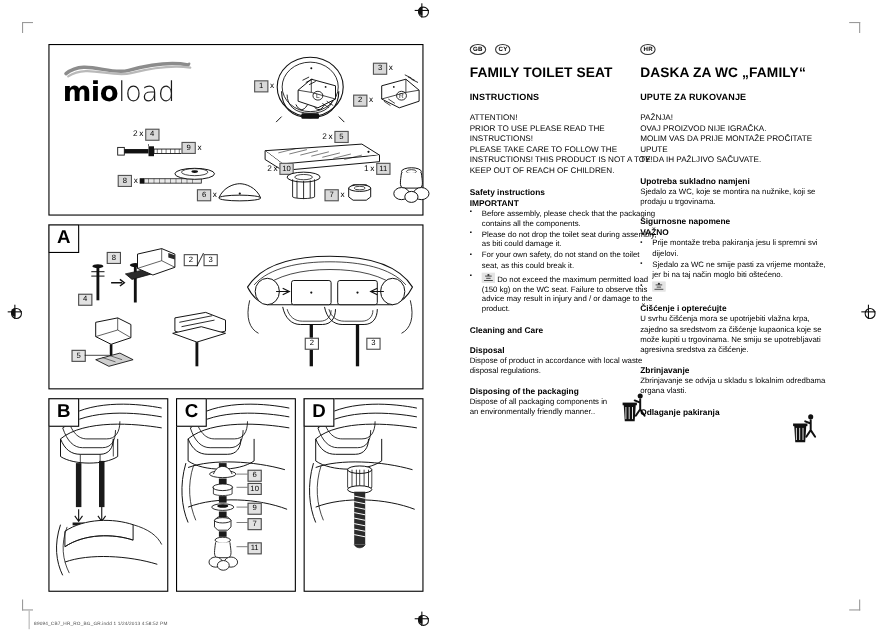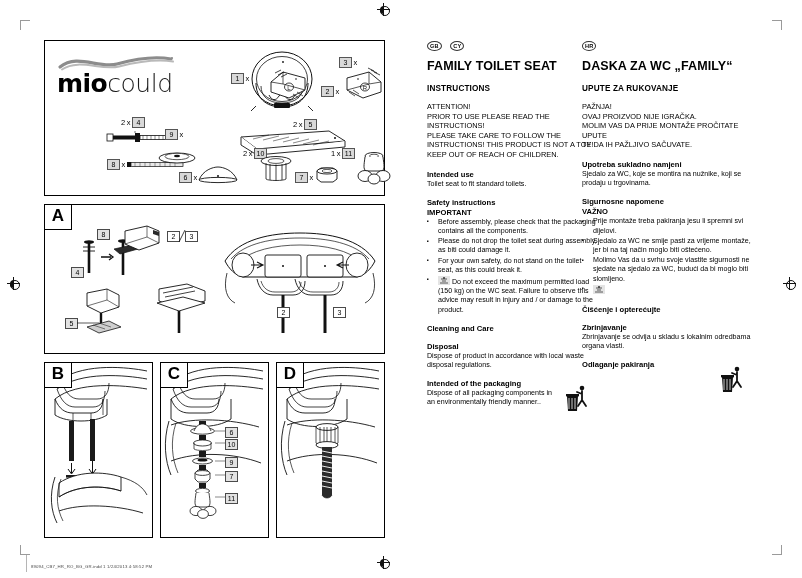--- a/index.html
+++ b/index.html
@@ -150,21 +150,21 @@
   <div class="illus-col">
 
     <div class="panel" id="parts-panel">
 
       <div class="logo-wrap">
         <svg class="logo-swoosh" viewBox="0 0 118 17">
           <path d="M1 12 C18 -2 40 14 58 9 C76 4 96 1 112 4" fill="none" stroke="#8c8c8c" stroke-width="3.2" stroke-linecap="round"></path>
           <path d="M3 14.5 C20 3 42 16 60 11.5 C78 7 98 4 114 6.5" fill="none" stroke="#b9b9b9" stroke-width="2" stroke-linecap="round"></path>
           <circle cx="113" cy="3" r="1.1" fill="#8c8c8c"></circle>
         </svg>
-        <div class="logo-text"><b>mio</b><span>could</span></div>
+        <div class="logo-text"><b>mio</b><span>load</span></div>
       </div>
 
       <svg style="position:absolute;left:200px;top:8px;" width="74" height="66" viewBox="0 0 74 66">
         <ellipse cx="37" cy="30" rx="30" ry="27" fill="none" stroke="#111" stroke-width="1"></ellipse>
         <ellipse cx="37" cy="30" rx="25.5" ry="22.5" fill="none" stroke="#111" stroke-width=".8"></ellipse>
         <path d="M11 34 C11 48 20 58 37 58 C54 58 63 48 63 34" fill="none" stroke="#111" stroke-width="1"></path>
         <path d="M16 37 C16 47 23 54 37 54 C51 54 58 47 58 37" fill="none" stroke="#111" stroke-width=".8"></path>
         <path d="M24 46 C27 52 31 52 34 47 C36 44 38 44 40 47 C43 52 47 52 50 46" fill="none" stroke="#111" stroke-width=".9"></path>
         <rect x="29" y="54" width="16" height="5" rx="1" fill="#111"></rect>
         <path d="M11 57 L6 62 M63 57 L68 62" stroke="#111" stroke-width=".9"></path>
@@ -431,24 +431,20 @@
       <span class="flag">CY</span>
     </div>
     <h1 class="title">FAMILY TOILET SEAT</h1>
     <h2 class="subtitle">INSTRUCTIONS</h2>
     <div class="attention" style="white-space:pre-line;">ATTENTION!
 PRIOR TO USE PLEASE READ THE INSTRUCTIONS!
 PLEASE TAKE CARE TO FOLLOW THE
 INSTRUCTIONS! THIS PRODUCT IS NOT A TOY!
 KEEP OUT OF REACH OF CHILDREN.</div>
 
-    <div class="section">
-      <h3 class="head">Intended use</h3>
-      <p class="body">Toilet seat to fit standard toilets.</p>
-    </div>
 
     <div class="section">
       <h3 class="head">Safety instructions</h3>
       <h3 class="head">IMPORTANT</h3>
       <ul class="bullets">
         <li>Before assembly, please check that the packaging contains all the components.</li>
         <li>Please do not drop the toilet seat during assembly, as biti could damage it.</li>
         <li>For your own safety, do not stand on the toilet seat, as this could break it.</li>
         <li>
           <span class="load-icon">
@@ -465,21 +461,21 @@
     <div class="section">
       <h3 class="head">Cleaning and Care</h3>
     </div>
 
     <div class="section">
       <h3 class="head">Disposal</h3>
       <p class="body">Dispose of product in accordance with local waste disposal regulations.</p>
     </div>
 
     <div class="section" style="position:relative;">
-      <h3 class="head">Intended of the packaging</h3>
+      <h3 class="head">Disposing of the packaging</h3>
       <p class="body" style="width:128px;">Dispose of all packaging components in an environmentally friendly manner..</p>
       <svg class="recycle-icon" style="left:138px;top:6px;" viewBox="0 0 22 27">
         <path d="M2 11 L13 11 L12 26 L3 26 Z" fill="#111"></path>
         <path d="M4 13 L4 24 M7 13 L7 24 M10 13 L10 24" stroke="#fff" stroke-width=".8"></path>
         <rect x="1" y="9" width="13" height="2.4" fill="#111"></rect>
         <circle cx="17" cy="3" r="2.3" fill="#111"></circle>
         <path d="M17 6 L17 15 L21 21 M17 9 L12 7 M17 15 L13 21" stroke="#111" stroke-width="1.8" fill="none" stroke-linecap="round"></path>
       </svg>
     </div>
   </div>
@@ -499,35 +495,35 @@
       <h3 class="head">Upotreba sukladno namjeni</h3>
       <p class="body">Sjedalo za WC, koje se montira na nužnike, koji se prodaju u trgovinama.</p>
     </div>
 
     <div class="section">
       <h3 class="head">Sigurnosne napomene</h3>
       <h3 class="head">VAŽNO</h3>
       <ul class="bullets">
         <li>Prije montaže treba pakiranja jesu li spremni svi dijelovi.</li>
         <li>Sjedalo za WC ne smije pasti za vrijeme montaže, jer bi na taj način moglo biti oštećeno.</li>
-        <li>Molimo Vas da u svrhu svoje vlastite sigurnosti ne sjedate na sjedalo za WC, budući da bi moglo biti slomljeno.</li>
         <li>
           <span class="load-icon">
             <svg viewBox="0 0 12 9" width="12" height="9">
                 <rect width="12" height="9" fill="#e4e4e4"></rect>
                 <path d="M2 7 L10 7 M3 3 L9 3 M4 5 L8 5" stroke="#333" stroke-width=".8"></path>
                 <circle cx="6" cy="2" r="1" fill="#333"></circle>
               </svg>
           </span>
         </li>
       </ul>
     </div>
 
     <div class="section">
       <h3 class="head">Čišćenje i opterećujte</h3>
+      <p class="body">U svrhu čišćenja mora se upotrijebiti vlažna krpa, zajedno sa sredstvom za čišćenje kupaonica koje se može kupiti u trgovinama. Ne smiju se upotrebljavati agresivna sredstva za čišćenje.</p>
     </div>
 
     <div class="section">
       <h3 class="head">Zbrinjavanje</h3>
       <p class="body">Zbrinjavanje se odvija u skladu s lokalnim odredbama organa vlasti.</p>
     </div>
 
     <div class="section" style="position:relative;">
       <h3 class="head">Odlaganje pakiranja</h3>
       <svg class="recycle-icon" style="left:138px;top:6px;" viewBox="0 0 22 27">

